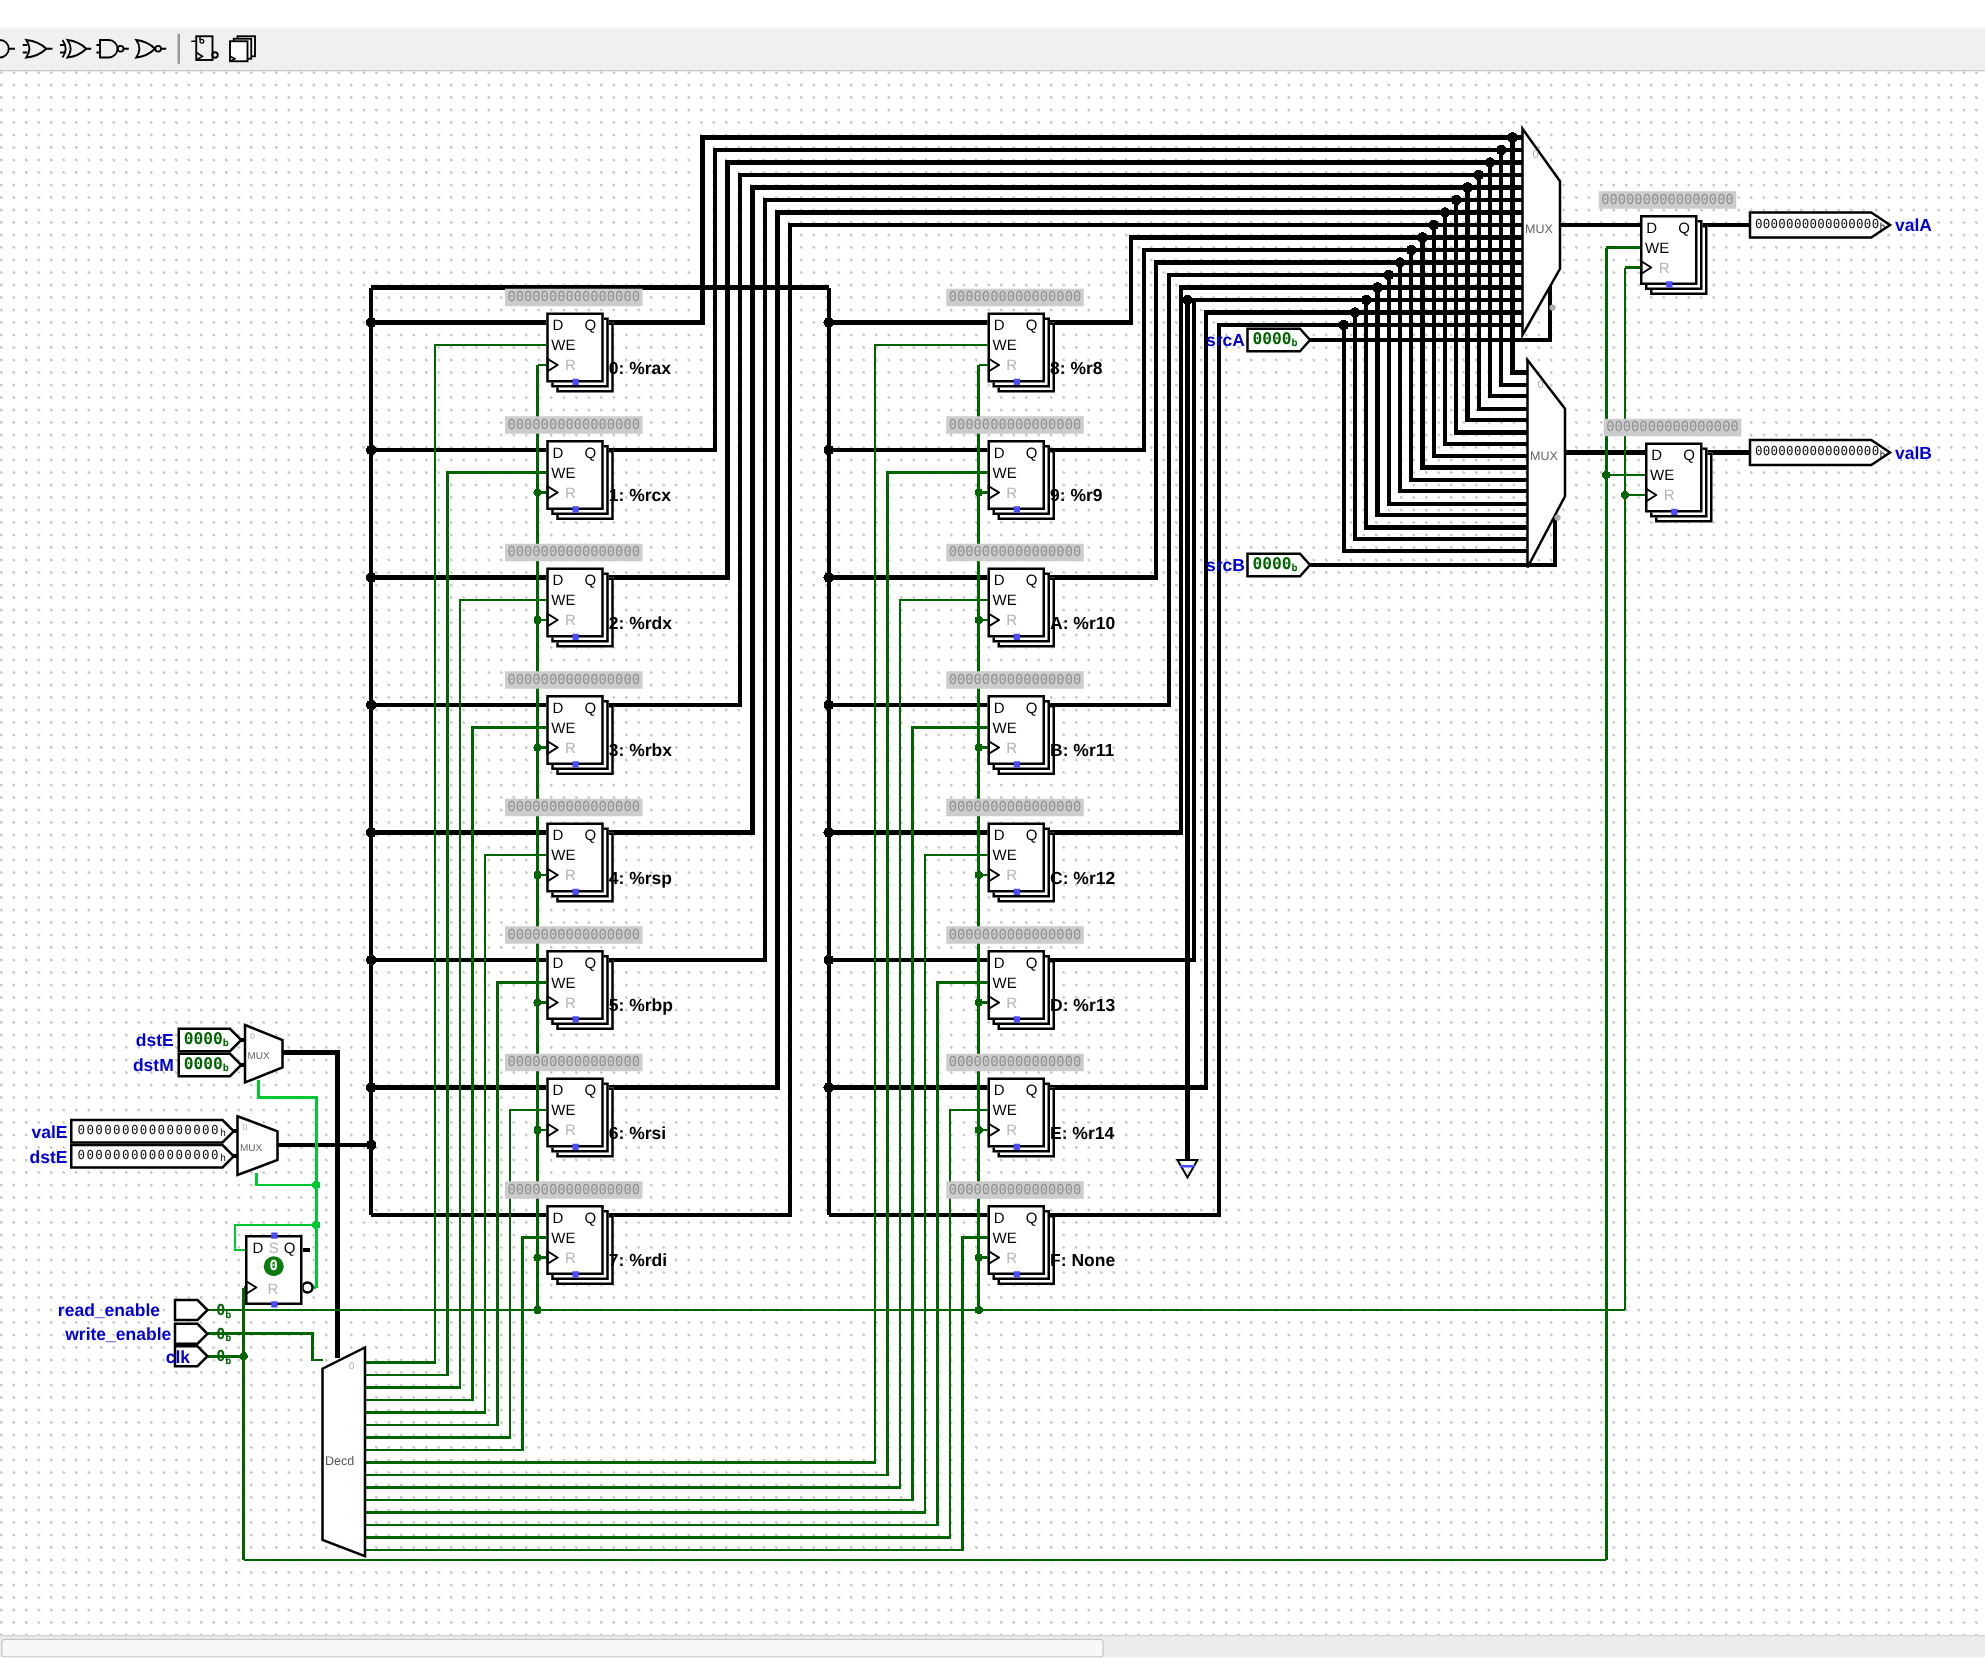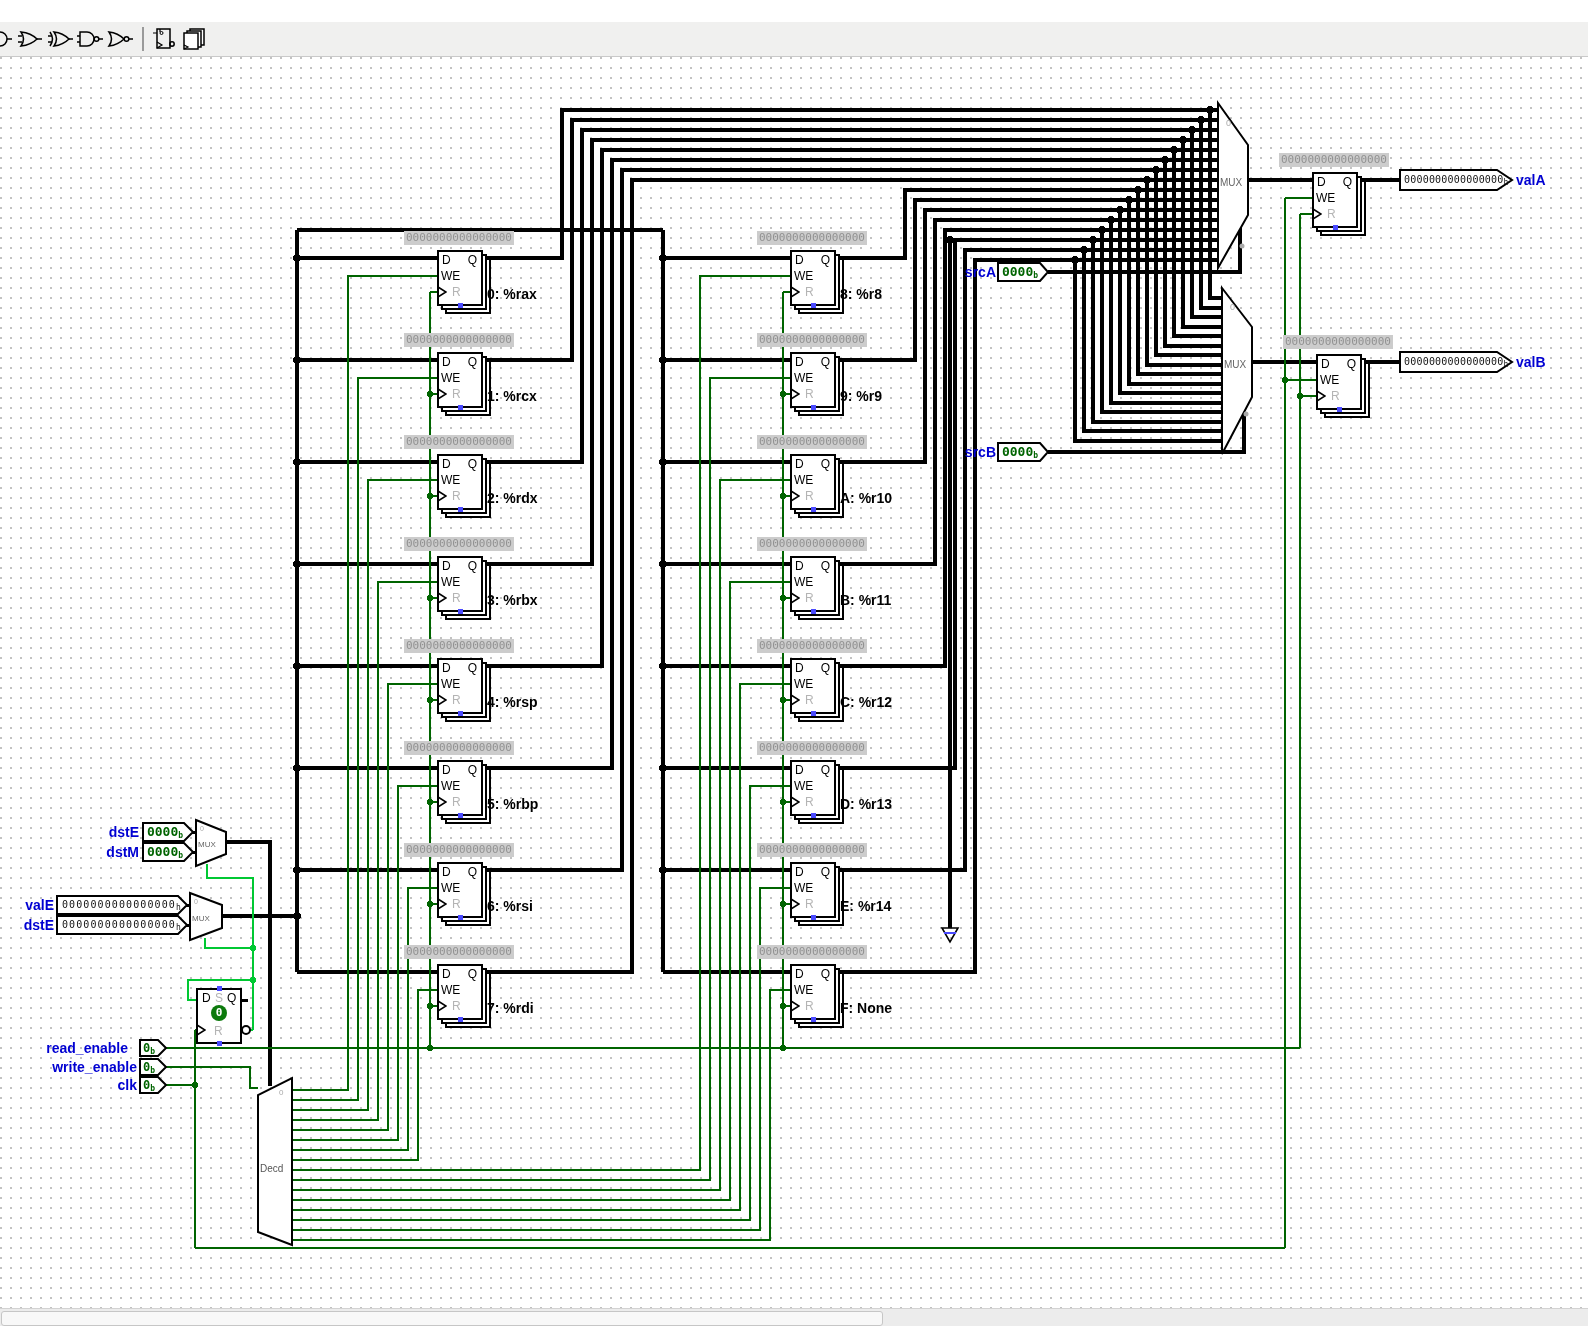--- a/index.html
+++ b/index.html
@@ -47,21 +47,21 @@
   .plabel{position:absolute;font:bold 14px "Liberation Sans",sans-serif;color:#0000d2;
           text-align:right;white-space:nowrap;}
   .plabel.la{text-align:left;}
   .pval16{position:absolute;font:10px "DejaVu Sans Mono",monospace;letter-spacing:1.1px;color:#111;
           white-space:nowrap;}
   .pval16o{position:absolute;font:10px "DejaVu Sans Mono",monospace;letter-spacing:0.2px;color:#111;
            white-space:nowrap;}
   .pval4{position:absolute;font:bold 13px "DejaVu Sans Mono",monospace;color:#006400;
          text-align:center;white-space:nowrap;}
   .pval1{position:absolute;font:bold 12px "DejaVu Sans Mono",monospace;color:#006400;
-         text-align:center;white-space:nowrap;}
+         text-align:center;white-space:nowrap;padding-left:30px;}
   .sub{font-size:8px;vertical-align:-2px;}
   
   #hscroll{position:absolute;left:0;top:1308px;width:1588px;height:18px;background:#ececec;
            border-top:1px solid #d2d2d2;box-sizing:border-box;}
   #hthumb{position:absolute;left:1px;top:2px;width:880px;height:13px;background:#f8f8f8;
           border:1px solid #c6c6c6;border-radius:3px;}
   svg text{font-family:"Liberation Sans",sans-serif;}
 </style>
 </head>
 <body>
@@ -617,21 +617,21 @@
     <div class="fftop"></div>
     <div class="ffbot"></div>
   </div>
 
   <div class="plabel" style="left:95px;top:824px;width:44px;">dstE</div>
   <div class="plabel" style="left:95px;top:844px;width:44px;">dstM</div>
   <div class="plabel" style="left:10px;top:897px;width:44px;">valE</div>
   <div class="plabel" style="left:10px;top:917px;width:44px;">dstE</div>
   <div class="plabel" style="left:6px;top:1040px;width:122px;">read_enable</div>
   <div class="plabel" style="left:10px;top:1059px;width:127px;">write_enable</div>
-  <div class="plabel" style="left:60px;top:1077px;width:77px;">clk</div>
+  <div class="plabel" style="left:75px;top:1077px;width:77px;">clk</div>
   <div class="plabel" style="left:952px;top:264px;width:44px;">srcA</div>
   <div class="plabel" style="left:952px;top:444px;width:44px;">srcB</div>
   <div class="plabel la" style="left:1516px;top:172px;text-align:center;">valA</div>
   <div class="plabel la" style="left:1516px;top:354px;">valB</div>
 
   <div class="pval4" style="left:146px;top:824px;width:38px;"><span>0000</span><span class="sub">b</span></div>
   <div class="pval4" style="left:146px;top:844px;width:38px;"><span>0000</span><span class="sub">b</span></div>
   <div class="pval16" style="left:62px;top:899px;"><span>0000000000000000</span><span class="sub">h</span></div>
   <div class="pval16" style="left:62px;top:919px;"><span>0000000000000000</span><span class="sub">h</span></div>
   <div class="pval1" style="left:140px;top:1041px;width:18px;"><span>0</span><span class="sub">b</span></div>

